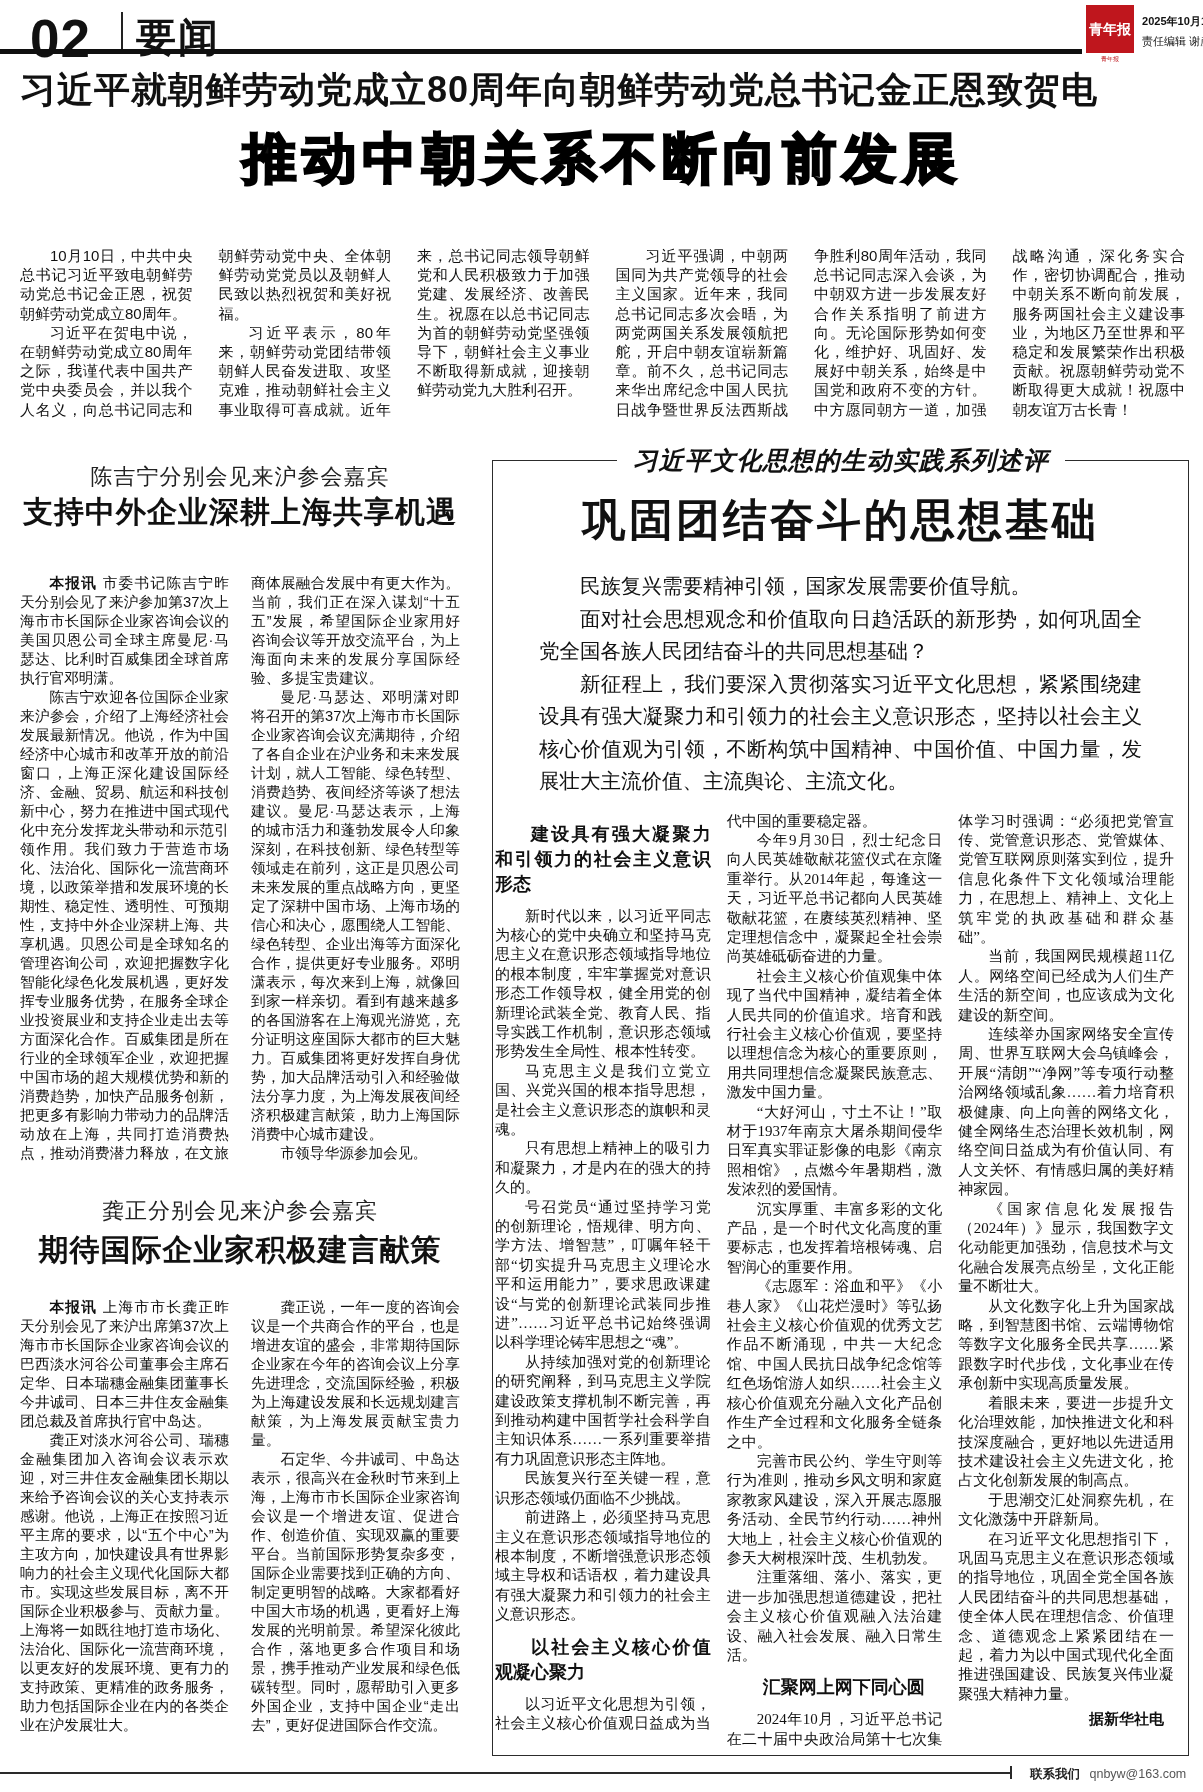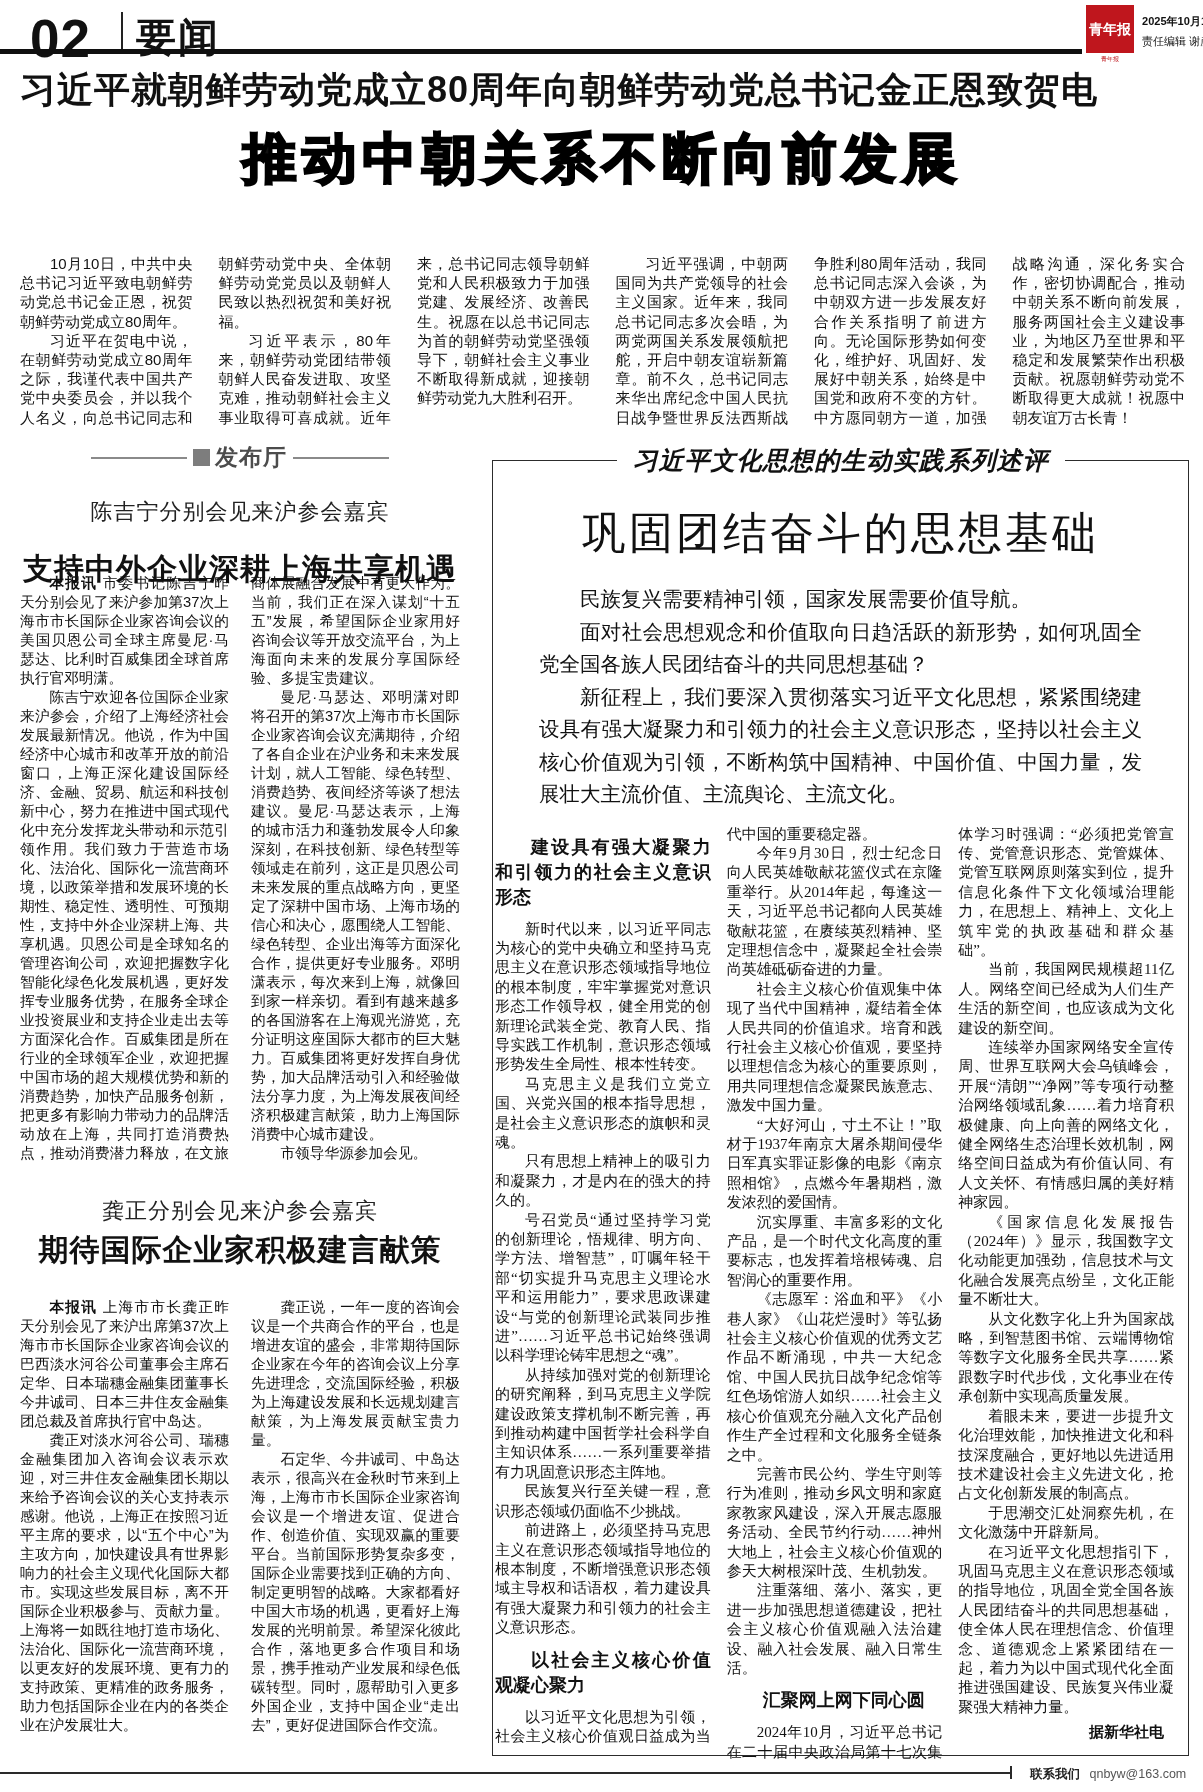--- a/index.html
+++ b/index.html
@@ -19,50 +19,50 @@
     text-align:center;}
   .hdr .logosub{position:absolute;left:1086px;top:55px;width:48px;font-size:6px;color:#bf161d;text-align:center;}
   .hdr .dateline{position:absolute;left:1142px;top:14px;font-size:12px;font-weight:700;white-space:nowrap;}
   .hdr .editors{position:absolute;left:1142px;top:34px;font-size:12px;font-weight:500;white-space:nowrap;}
   .hdr .dateline,.hdr .editors{transform-origin:left top;transform:scale(.92);}
   
   .topstory{position:absolute;left:20px;top:60px;width:1165px;}
   .topstory .kicker{text-align:left;font-size:36px;font-weight:700;letter-spacing:1px;margin-top:6px;white-space:nowrap;}
   .topstory .headline{text-align:center;font-size:54px;font-weight:900;letter-spacing:6px;margin-top:8px;
     -webkit-text-stroke:2.5px #000;white-space:nowrap;}
-  .topbody{position:absolute;left:20px;top:254px;width:1165px;height:178px;
+  .topbody{position:absolute;left:20px;top:246px;width:1165px;height:178px;
     column-count:6;column-gap:26px;column-fill:balance;
     font-size:15px;line-height:19.2px;text-align:justify;overflow:hidden;}
   
   .para{margin:0;text-indent:2em;}
   .lead{font-weight:700;}
   .lead:empty{display:none;}
   .lead::after{content:"\00a0";}
   
   .fabu{position:absolute;left:20px;top:438px;width:440px;}
   .fabu-head{display:flex;align-items:center;justify-content:center;margin-top:4px;}
   .fabu-head .rule{width:96px;height:2px;background:#8a8a8a;}
   .fabu-head .lbl{color:#4c4c4c;font-size:23px;font-weight:700;margin:0 6px;letter-spacing:1px;}
   .fabu-head .sq{display:inline-block;width:17px;height:17px;background:#7d7d7d;margin-right:5px;vertical-align:-1px;}
   .art-kicker{text-align:center;font-size:22px;font-weight:500;color:#222;letter-spacing:1px;}
   .art-headline{text-align:center;font-size:30px;font-weight:700;letter-spacing:1px;}
   .a1-kicker{margin-top:24px;}
-  .a1-headline{margin-top:22px;}
+  .a1-headline{margin-top:0;}
   .a1-body{position:absolute;left:0px;top:136px;width:440px;height:612px;}
   .a2-kicker{position:absolute;left:0;top:758px;width:440px;}
   .a2-headline{position:absolute;left:0;top:792px;width:440px;}
   .a2-body{position:absolute;left:0;top:860px;width:440px;height:494px;}
   .twocol{column-count:2;column-gap:22px;column-fill:balance;
     font-size:14.7px;line-height:19px;text-align:justify;overflow:hidden;}
   
   .feature{position:absolute;left:492px;top:460px;width:697px;height:1296px;border:1.5px solid #2c2c2c;box-sizing:border-box;}
   .feat-kicker{position:absolute;top:-17px;left:50%;transform:translateX(-50%);background:#fff;padding:0 16px;
     font-family:"Liberation Serif","DejaVu Serif",serif;font-style:italic;font-weight:700;font-size:25px;
     white-space:nowrap;letter-spacing:1px;}
-  .feat-headline{margin-top:43px;text-align:center;font-size:44px;font-weight:400;letter-spacing:3px;}
+  .feat-headline{margin-top:30px;text-align:center;font-size:44px;font-weight:700;letter-spacing:3px;}
   .feat-lede{margin:20px 46px 0 46px;font-size:20.5px;line-height:32.5px;font-weight:500;text-align:justify;}
   .feat-lede p{margin:0;text-indent:2em;}
   .feat-body{margin:14px 14px 0 2px;height:956px;column-count:3;column-gap:16px;column-fill:balance;
     font-size:15px;line-height:19.4px;text-align:justify;overflow:hidden;font-family:Liberation Serif, serif;}
   .feat-body .p{margin:0;text-indent:2em;}
   .feat-body .sub{margin:10px 0;text-indent:2em;font-size:18px;font-weight:700;line-height:25px;}
   .feat-body .by{margin:6px 0 0;font-weight:700;text-align:right;padding-right:10px;}
   
   .foot-rule{position:absolute;left:0;top:1772px;width:1012px;height:2px;background:#2a2a2a;}
   .foot-tick{position:absolute;left:1010px;top:1766px;width:2px;height:13px;background:#2a2a2a;}
@@ -92,25 +92,20 @@
   <div>
       <p class="para"><span>10月10日，中共中央总书记习近平致电朝鲜劳动党总书记金正恩，祝贺朝鲜劳动党成立80周年。</span></p>
       <p class="para"><span>习近平在贺电中说，在朝鲜劳动党成立80周年之际，我谨代表中国共产党中央委员会，并以我个人名义，向总书记同志和朝鲜劳动党中央、全体朝鲜劳动党党员以及朝鲜人民致以热烈祝贺和美好祝福。</span></p>
       <p class="para"><span>习近平表示，80年来，朝鲜劳动党团结带领朝鲜人民奋发进取、攻坚克难，推动朝鲜社会主义事业取得可喜成就。近年来，总书记同志领导朝鲜党和人民积极致力于加强党建、发展经济、改善民生。祝愿在以总书记同志为首的朝鲜劳动党坚强领导下，朝鲜社会主义事业不断取得新成就，迎接朝鲜劳动党九大胜利召开。</span></p>
       <p class="para"><span>习近平强调，中朝两国同为共产党领导的社会主义国家。近年来，我同总书记同志多次会晤，为两党两国关系发展领航把舵，开启中朝友谊崭新篇章。前不久，总书记同志来华出席纪念中国人民抗日战争暨世界反法西斯战争胜利80周年活动，我同总书记同志深入会谈，为中朝双方进一步发展友好合作关系指明了前进方向。无论国际形势如何变化，维护好、巩固好、发展好中朝关系，始终是中国党和政府不变的方针。中方愿同朝方一道，加强战略沟通，深化务实合作，密切协调配合，推动中朝关系不断向前发展，服务两国社会主义建设事业，为地区乃至世界和平稳定和发展繁荣作出积极贡献。祝愿朝鲜劳动党不断取得更大成就！祝愿中朝友谊万古长青！</span></p>
     </div>
 
 </div>
 
 <div class="fabu">
-  <div class="fabu-head">
-    <span class="rule"></span>
-    <span class="lbl"><span class="sq"></span><span>发布厅</span></span>
-    <span class="rule"></span>
-  </div>
 
   <div class="art-kicker a1-kicker">陈吉宁分别会见来沪参会嘉宾</div>
   <div class="art-headline a1-headline">支持中外企业深耕上海共享机遇</div>
   <div class="a1-body twocol">
     <div>
         <p class="para"><b class="lead">本报讯</b><span>市委书记陈吉宁昨天分别会见了来沪参加第37次上海市市长国际企业家咨询会议的美国贝恩公司全球主席曼尼·马瑟达、比利时百威集团全球首席执行官邓明潇。</span></p>
         <p class="para"><span>陈吉宁欢迎各位国际企业家来沪参会，介绍了上海经济社会发展最新情况。他说，作为中国经济中心城市和改革开放的前沿窗口，上海正深化建设国际经济、金融、贸易、航运和科技创新中心，努力在推进中国式现代化中充分发挥龙头带动和示范引领作用。我们致力于营造市场化、法治化、国际化一流营商环境，以政策举措和发展环境的长期性、稳定性、透明性、可预期性，支持中外企业深耕上海、共享机遇。贝恩公司是全球知名的管理咨询公司，欢迎把握数字化智能化绿色化发展机遇，更好发挥专业服务优势，在服务全球企业投资展业和支持企业走出去等方面深化合作。百威集团是所在行业的全球领军企业，欢迎把握中国市场的超大规模优势和新的消费趋势，加快产品服务创新，把更多有影响力带动力的品牌活动放在上海，共同打造消费热点，推动消费潜力释放，在文旅商体展融合发展中有更大作为。当前，我们正在深入谋划“十五五”发展，希望国际企业家用好咨询会议等开放交流平台，为上海面向未来的发展分享国际经验、多提宝贵建议。</span></p>
         <p class="para"><span>曼尼·马瑟达、邓明潇对即将召开的第37次上海市市长国际企业家咨询会议充满期待，介绍了各自企业在沪业务和未来发展计划，就人工智能、绿色转型、消费趋势、夜间经济等谈了想法建议。曼尼·马瑟达表示，上海的城市活力和蓬勃发展令人印象深刻，在科技创新、绿色转型等领域走在前列，这正是贝恩公司未来发展的重点战略方向，更坚定了深耕中国市场、上海市场的信心和决心，愿围绕人工智能、绿色转型、企业出海等方面深化合作，提供更好专业服务。邓明潇表示，每次来到上海，就像回到家一样亲切。看到有越来越多的各国游客在上海观光游览，充分证明这座国际大都市的巨大魅力。百威集团将更好发挥自身优势，加大品牌活动引入和经验做法分享力度，为上海发展夜间经济积极建言献策，助力上海国际消费中心城市建设。</span></p>
         <p class="para"><span>市领导华源参加会见。</span></p>
       </div>

